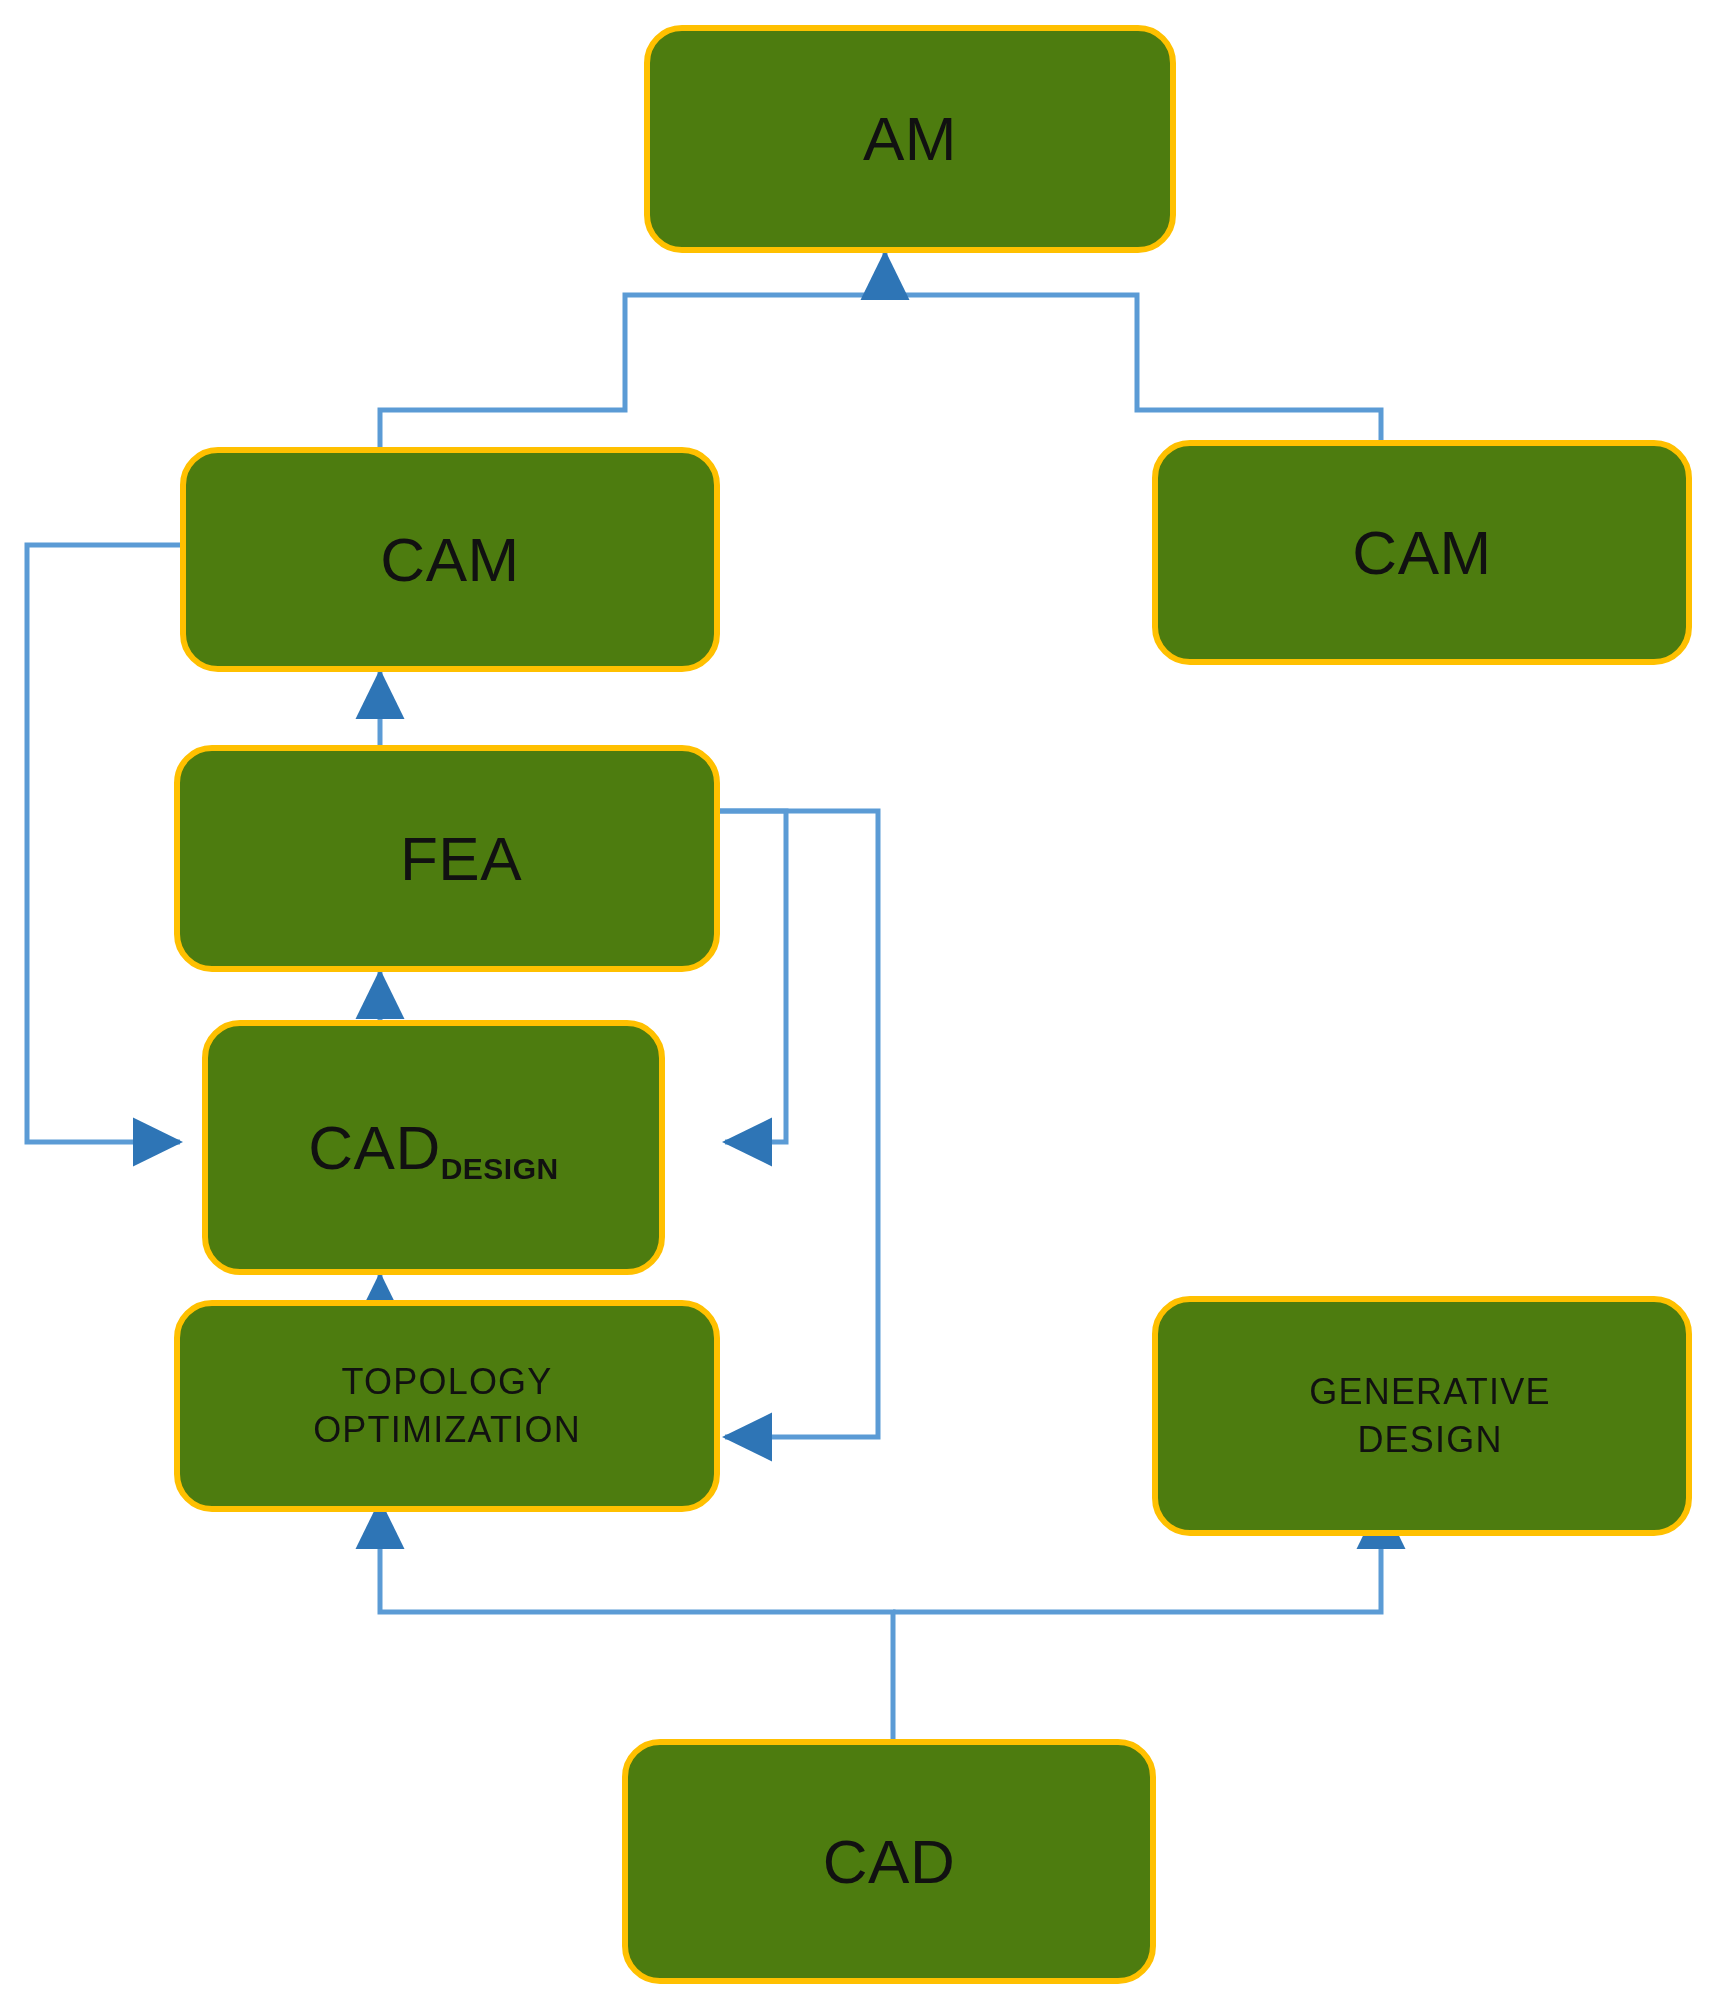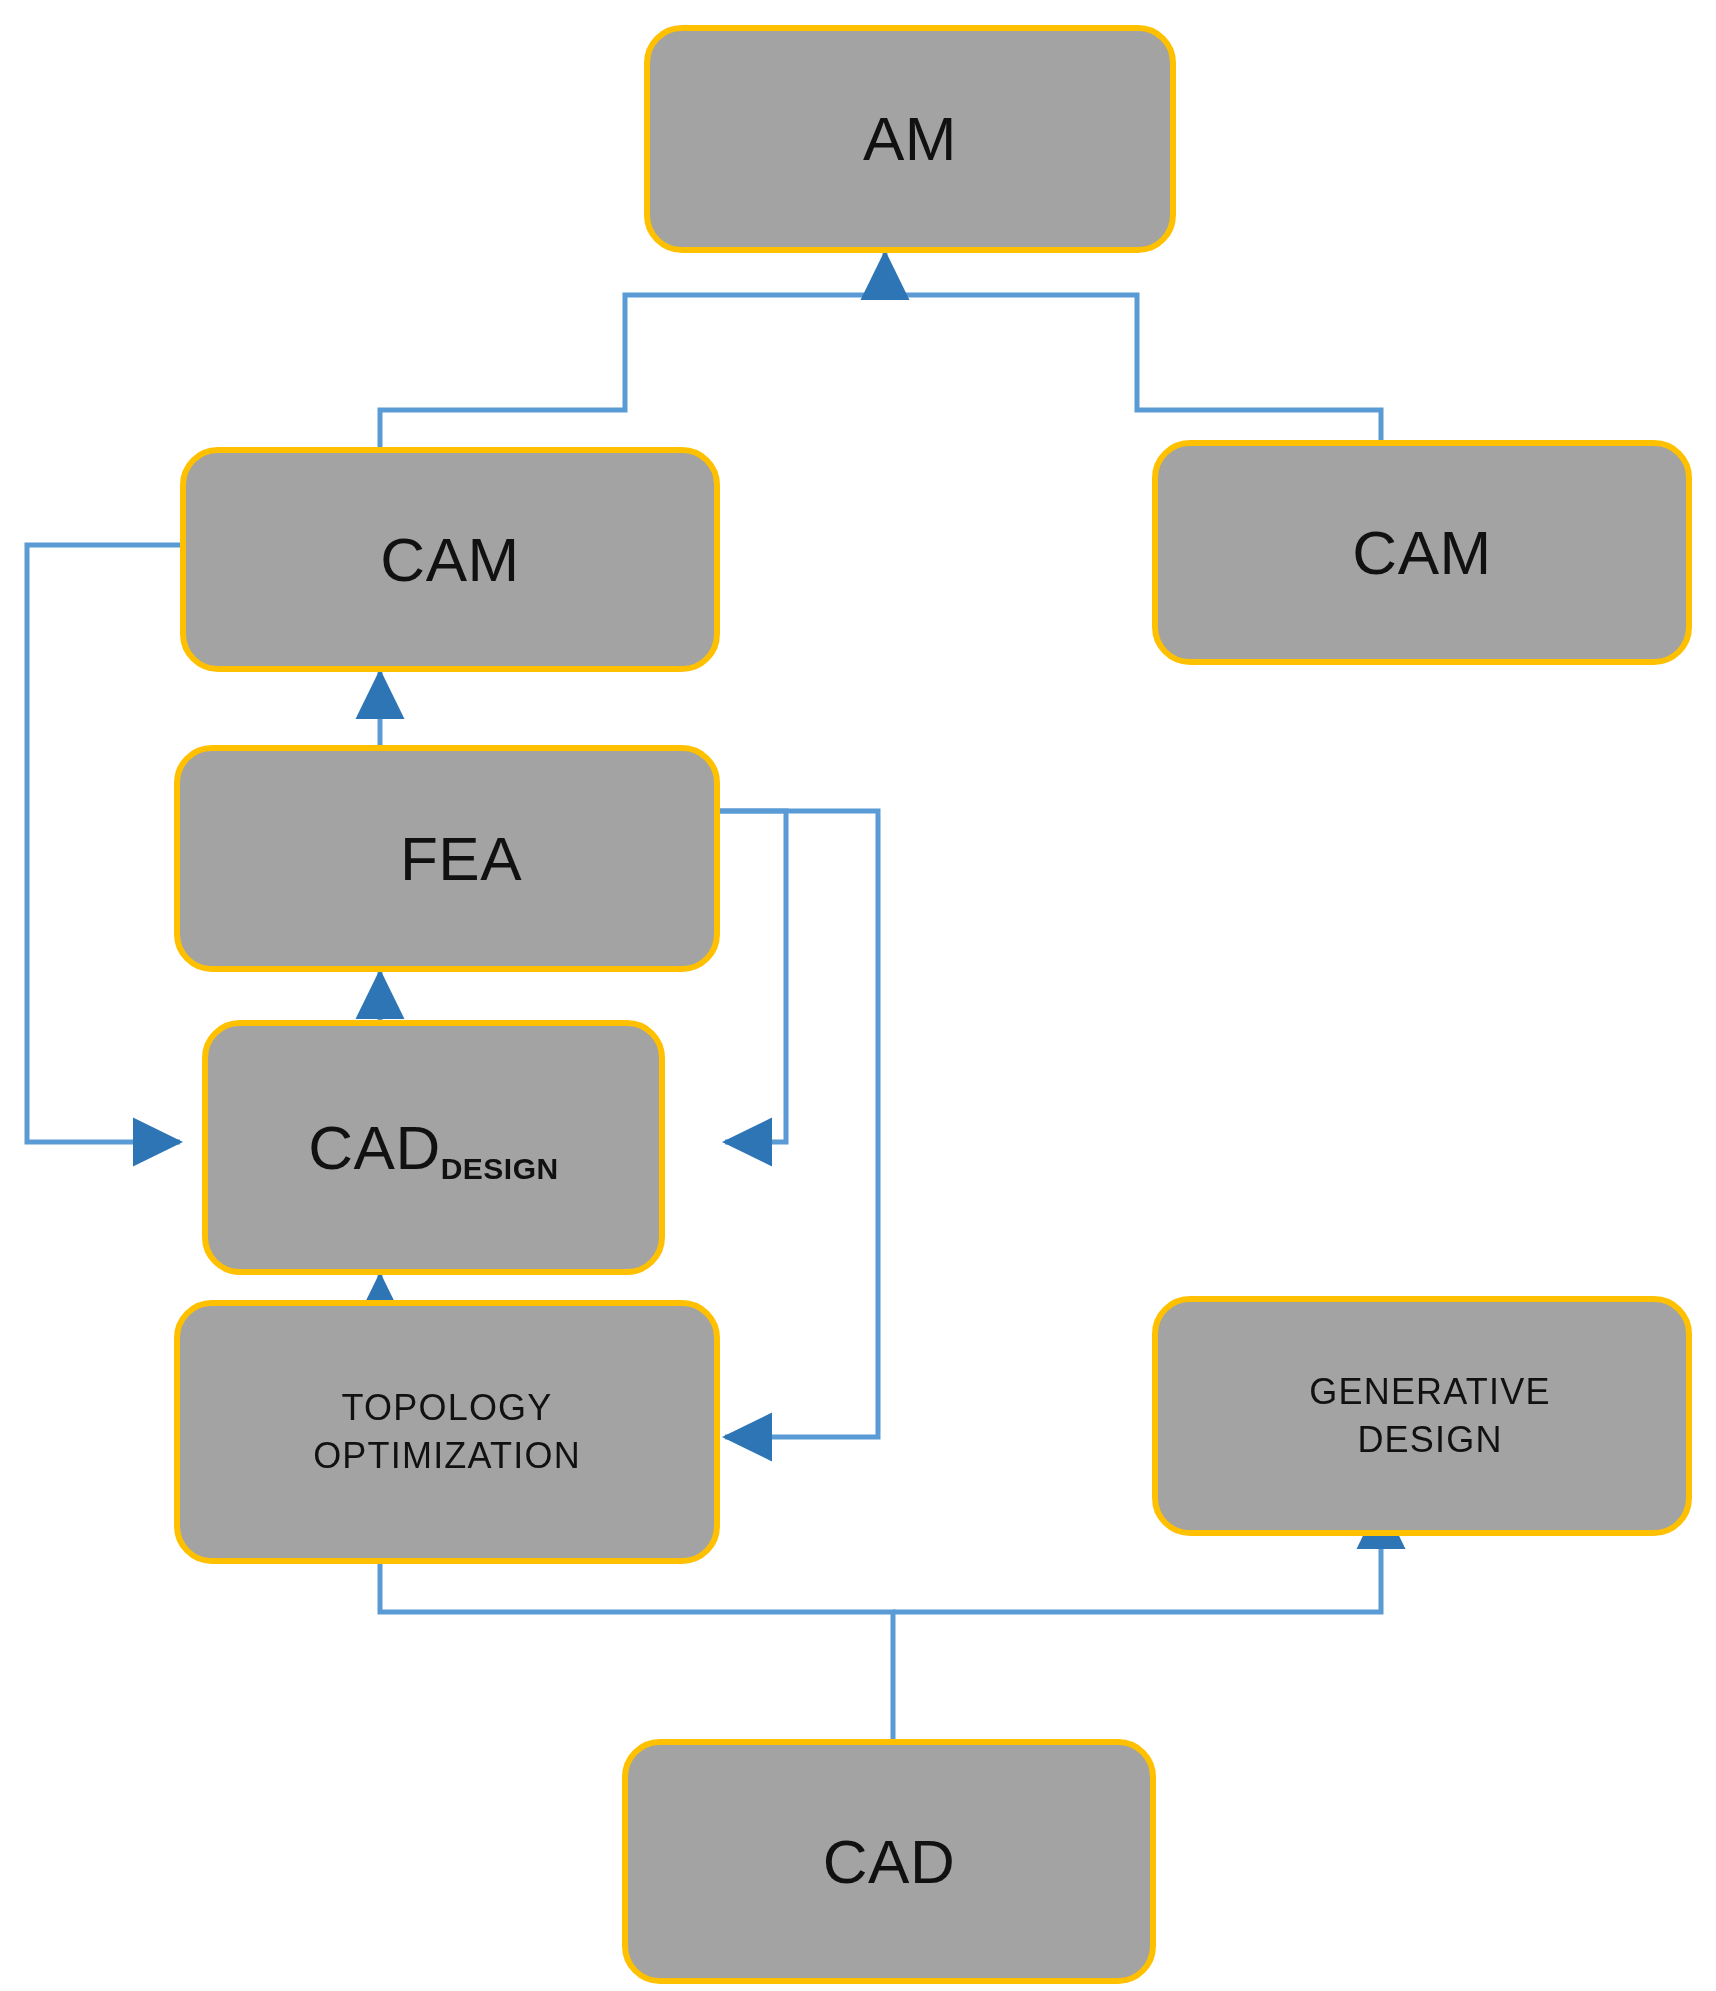--- a/index.html
+++ b/index.html
@@ -1,20 +1,20 @@
 <!DOCTYPE html>
 <html><head>
 <meta charset="utf-8">
 <style>
   html,body{margin:0;padding:0;background:#ffffff;}
   body{font-family:"Liberation Sans", sans-serif;}
   #stage{position:relative;width:1716px;height:1991px;background:#fff;overflow:hidden;}
   svg.layer{position:absolute;left:0;top:0;width:1716px;height:1991px;}
   .node{position:absolute;box-sizing:border-box;display:flex;align-items:center;justify-content:center;
-        border:6px solid #ffc000;border-radius:38px;background:#a3a3a3;color:#111111;text-align:center;}
+        border:6px solid #ffc000;border-radius:38px;background:#4d7c0f;color:#111111;text-align:center;}
   .node .lbl{line-height:1.32;}
   .big{font-size:62px;font-weight:400;letter-spacing:0.5px;}
   .small{font-size:36px;font-weight:400;letter-spacing:1.2px;}
   .sub{font-size:30px;font-weight:700;letter-spacing:0.5px;vertical-align:baseline;position:relative;top:10px;}
 </style>
 </head>
 <body>
 
 <div id="stage">
 
@@ -60,21 +60,21 @@
   </div>
 
   <div class="node" style="left:174px;top:745px;width:546px;height:227px;padding-left:28px;">
     <div class="lbl big"><span>FEA</span></div>
   </div>
 
   <div class="node" style="left:178px;top:1020px;width:463px;height:255px;margin-left:24px;">
     <div class="lbl big"><span>CAD</span><span class="sub">DESIGN</span></div>
   </div>
 
-  <div class="node" style="left:174px;top:1300px;width:546px;height:264px;">
+  <div class="node" style="left:174px;top:1300px;width:546px;height:212px;">
     <div class="lbl small">
       <span>TOPOLOGY</span><br>
       <span>OPTIMIZATION</span>
     </div>
   </div>
 
   <div class="node" style="left:1152px;top:1296px;width:540px;height:240px;padding-left:16px;">
     <div class="lbl small">
       <span>GENERATIVE</span><br>
       <span>DESIGN</span>

